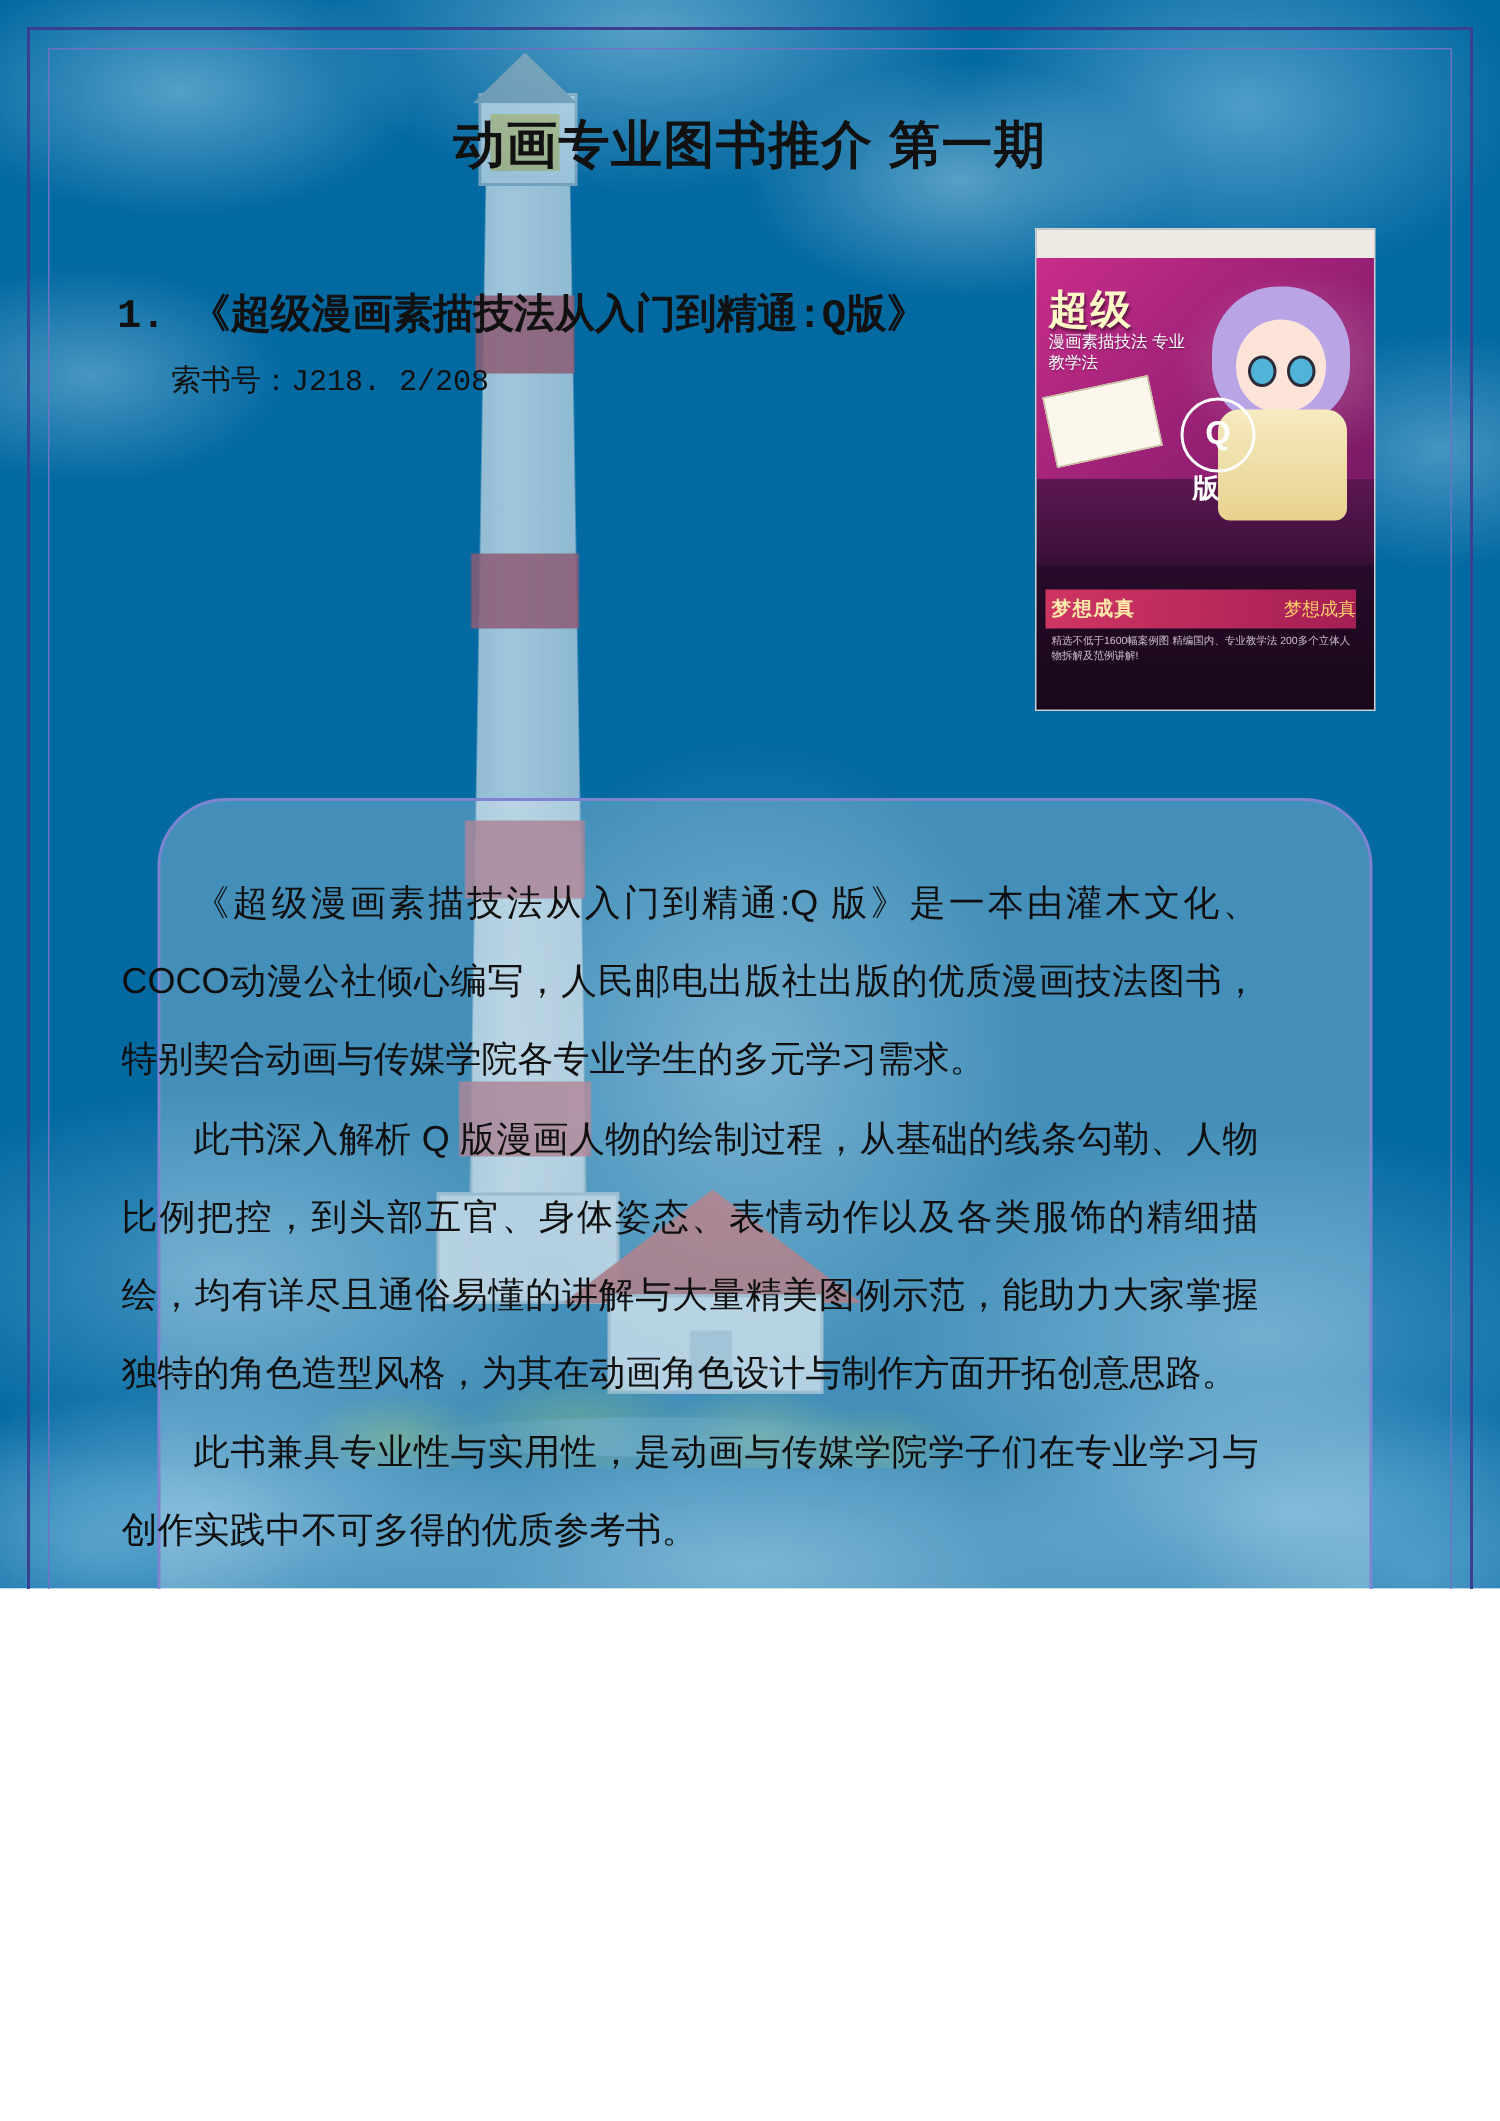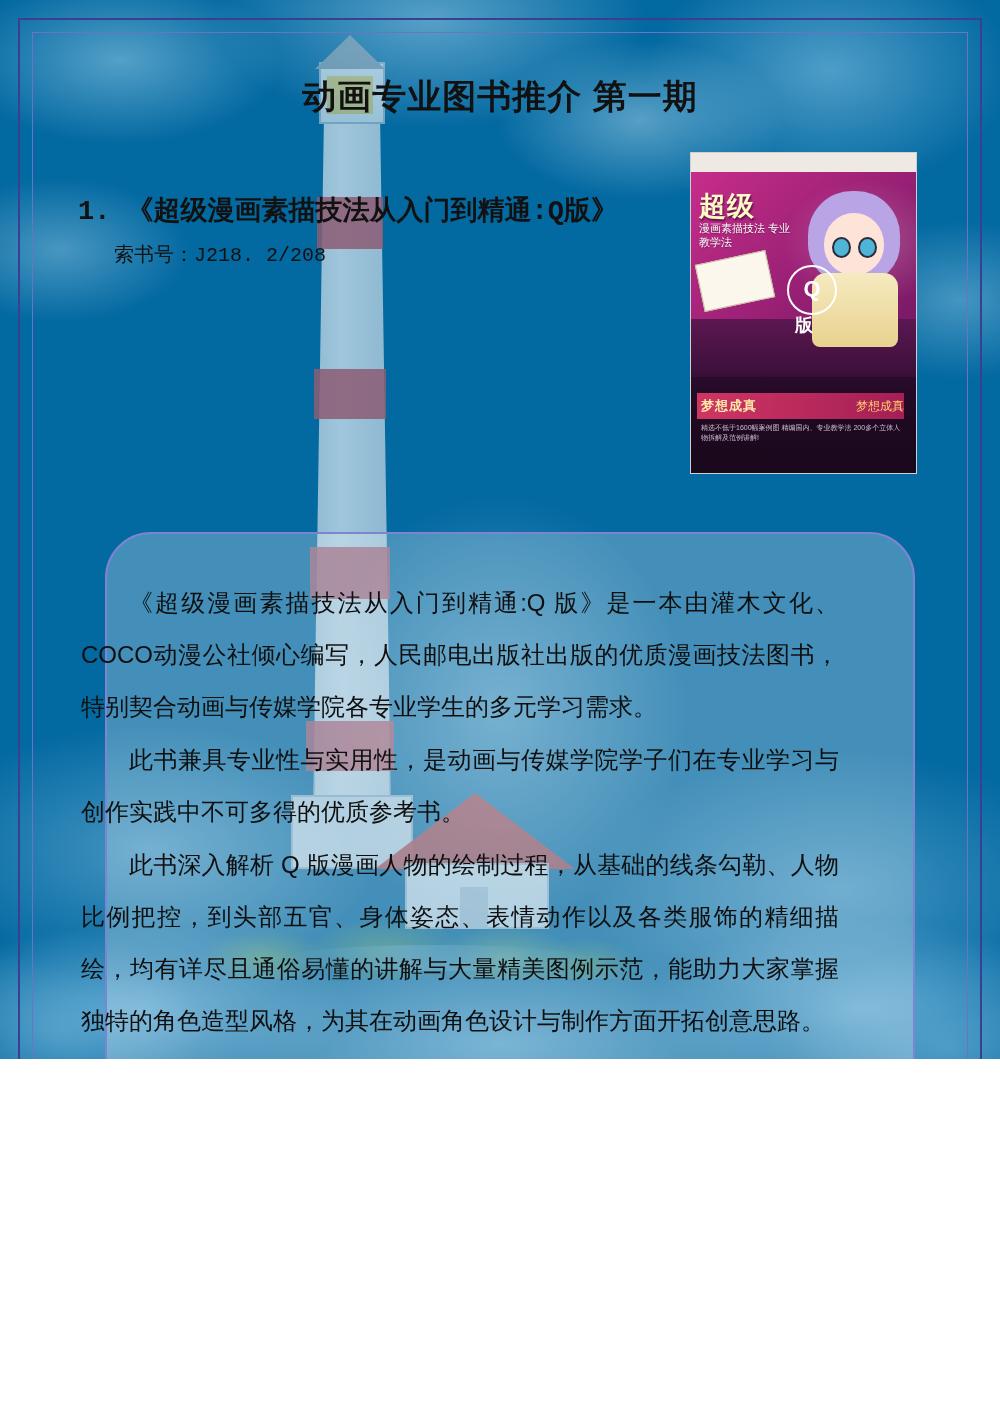--- a/index.html
+++ b/index.html
@@ -476,18 +476,18 @@
         <div class="bc-redband"></div>
         <div class="bc-redband-txt">梦想成真</div>
         <div class="bc-redband-txt2">梦想成真</div>
         <div class="bc-fine">精选不低于1600幅案例图 精编国内、专业教学法 200多个立体人物拆解及范例讲解!</div>
       </div>
     </div>
 
     <div class="desc-card"></div>
     <div class="desc-body">
       <p class="desc-p">《超级漫画素描技法从入门到精通:Q 版》是一本由灌木文化、COCO动漫公社倾心编写，人民邮电出版社出版的优质漫画技法图书，特别契合动画与传媒学院各专业学生的多元学习需求。</p>
+      <p class="desc-p">此书深入解析 Q 版漫画人物的绘制过程，从基础的线条勾勒、人物比例把控，到头部五官、身体姿态、表情动作以及各类服饰的精细描绘，均有详尽且通俗易懂的讲解与大量精美图例示范，能助力大家掌握独特的角色造型风格，为其在动画角色设计与制作方面开拓创意思路。</p>
       <p class="desc-p">此书兼具专业性与实用性，是动画与传媒学院学子们在专业学习与创作实践中不可多得的优质参考书。</p>
-      <p class="desc-p">此书深入解析 Q 版漫画人物的绘制过程，从基础的线条勾勒、人物比例把控，到头部五官、身体姿态、表情动作以及各类服饰的精细描绘，均有详尽且通俗易懂的讲解与大量精美图例示范，能助力大家掌握独特的角色造型风格，为其在动画角色设计与制作方面开拓创意思路。</p>
     </div>
 
   </div>
 </div>
 
 </body></html>

